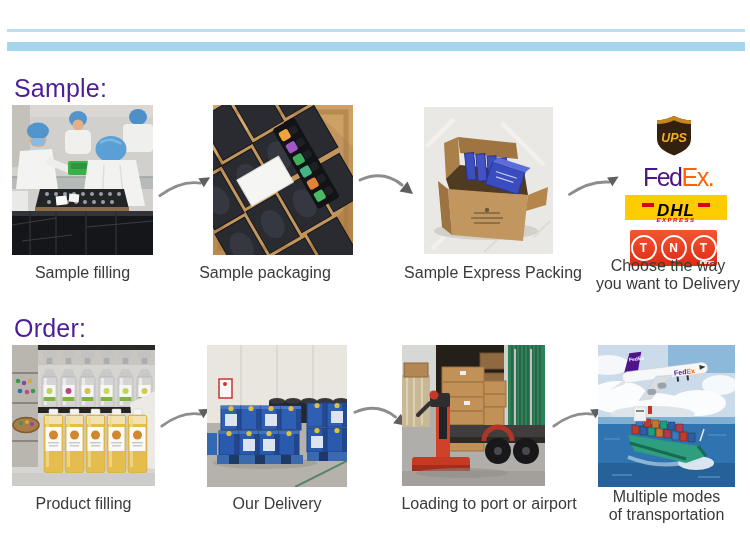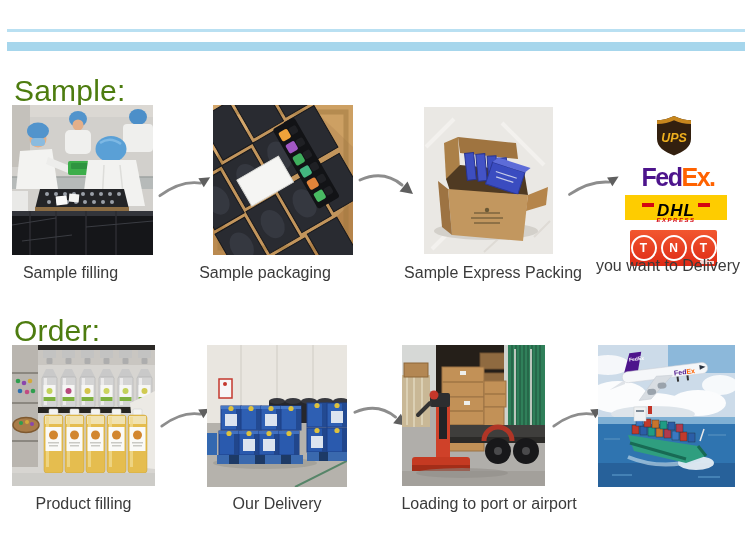--- a/index.html
+++ b/index.html
@@ -1,28 +1,28 @@
 <!DOCTYPE html>
 <html><head>
 <meta charset="utf-8">
 <style>
   html,body{margin:0;padding:0;background:#fff;font-family:"Liberation Sans",sans-serif;}
   .page{position:relative;width:750px;height:535px;background:#fff;overflow:hidden;}
   .divider-thin{position:absolute;left:7px;top:29px;width:738px;height:3px;background:#b9e0f2;}
   .divider-thick{position:absolute;left:7px;top:42px;width:738px;height:9px;background:#a6d6ec;}
-  .heading{position:absolute;font-size:30px;color:#4d7c0f;letter-spacing:.2px;}
+  .heading{position:absolute;font-size:25px;color:#4c1d95;letter-spacing:.2px;}
   .caption{position:absolute;font-size:16px;color:#3a3a3a;text-align:center;line-height:1.12;}
   .photo{position:absolute;overflow:hidden;}
   .photo svg{display:block;width:100%;height:100%;}
   .arrow{position:absolute;}
   .arrow svg{display:block;width:100%;height:100%;}
   .logos{position:absolute;left:623px;top:115px;width:110px;height:153px;}
   .ups{position:absolute;left:33px;top:0;width:36px;height:41px;}
   .fedex{position:absolute;left:0;top:48px;width:110px;height:28px;text-align:center;
-         font-weight:bold;font-size:25px;letter-spacing:-1.5px;line-height:28px;}
+         font-weight:normal;font-size:25px;letter-spacing:-1.5px;line-height:28px;}
   .fedex .fed{color:#4d148c;}
   .fedex .ex,.fedex .dot{color:#ff6200;}
   .dhl{position:absolute;left:2px;top:80px;width:102px;height:25px;background:#fecc00;
        display:flex;flex-direction:column;align-items:center;justify-content:center;}
   .dhl-row{display:flex;align-items:center;gap:3px;}
   .dhl-dash{width:12px;height:4px;background:#d40511;}
   .dhl-text{color:#000000;font-style:italic;font-weight:bold;font-size:17px;letter-spacing:1px;line-height:14px;margin-top:12px;}
   .dhl-sub{color:#d40511;font-style:italic;font-weight:bold;font-size:6px;letter-spacing:1.5px;margin-top:-1px;}
   .tnt{position:absolute;left:7px;top:115px;width:87px;height:36px;border-radius:2px;
        background:linear-gradient(180deg,#f2572f,#de2a16);
@@ -233,24 +233,25 @@
       <div class="tnt-circle">
           <span>N</span>
         </div>
       <div class="tnt-circle">
           <span>T</span>
         </div>
       <span class="tnt-mark"></span>
     </div>
   </div>
 
-  <div class="caption" style="left:0;top:264px;width:141px;">Sample filling</div>
+  <div class="caption" style="left:12px;top:264px;width:141px;">Sample filling</div>
   <div class="caption" style="left:190px;top:264px;width:150px;">Sample packaging</div>
   <div class="caption" style="left:403px;top:264px;width:180px;">Sample Express Packing</div>
   <div class="caption" style="left:593px;top:257px;width:150px;">
+    <div>Choose the way</div>
     <div>you want to Delivery</div>
   </div>
 
   <div class="heading" style="left:14px;top:314px;text-align:center;">Order:</div>
 
   <div class="photo" style="left:12px;top:345px;width:143px;height:141px;">
     <svg viewBox="0 0 143 141" preserveAspectRatio="none">
       <rect width="143" height="141" fill="#d7d5d1"></rect>
       <rect width="143" height="20" fill="#c9c6c1"></rect>
       <rect x="26" y="0" width="117" height="5" fill="#2b2926"></rect>
@@ -639,14 +640,18 @@
         <rect x="38" y="65" width="8" height="2" fill="#7b8894"></rect>
         <rect x="50" y="61" width="4" height="8" fill="#c23326"></rect>
         <path d="M102,96 L106,84" stroke="#e8e8e8" stroke-width="1.5"></path>
       </g>
     </svg>
   </div>
 
   <div class="caption" style="left:12px;top:495px;width:143px;">Product filling</div>
   <div class="caption" style="left:199px;top:495px;width:156px;">Our Delivery</div>
   <div class="caption" style="left:378px;top:495px;width:190px;margin-left:16px;">Loading to port or airport</div>
+  <div class="caption" style="left:590px;top:488px;width:153px;">
+    <div>Multiple modes</div>
+    <div>of transportation</div>
+  </div>
 
 </div>
 
 </body></html>

